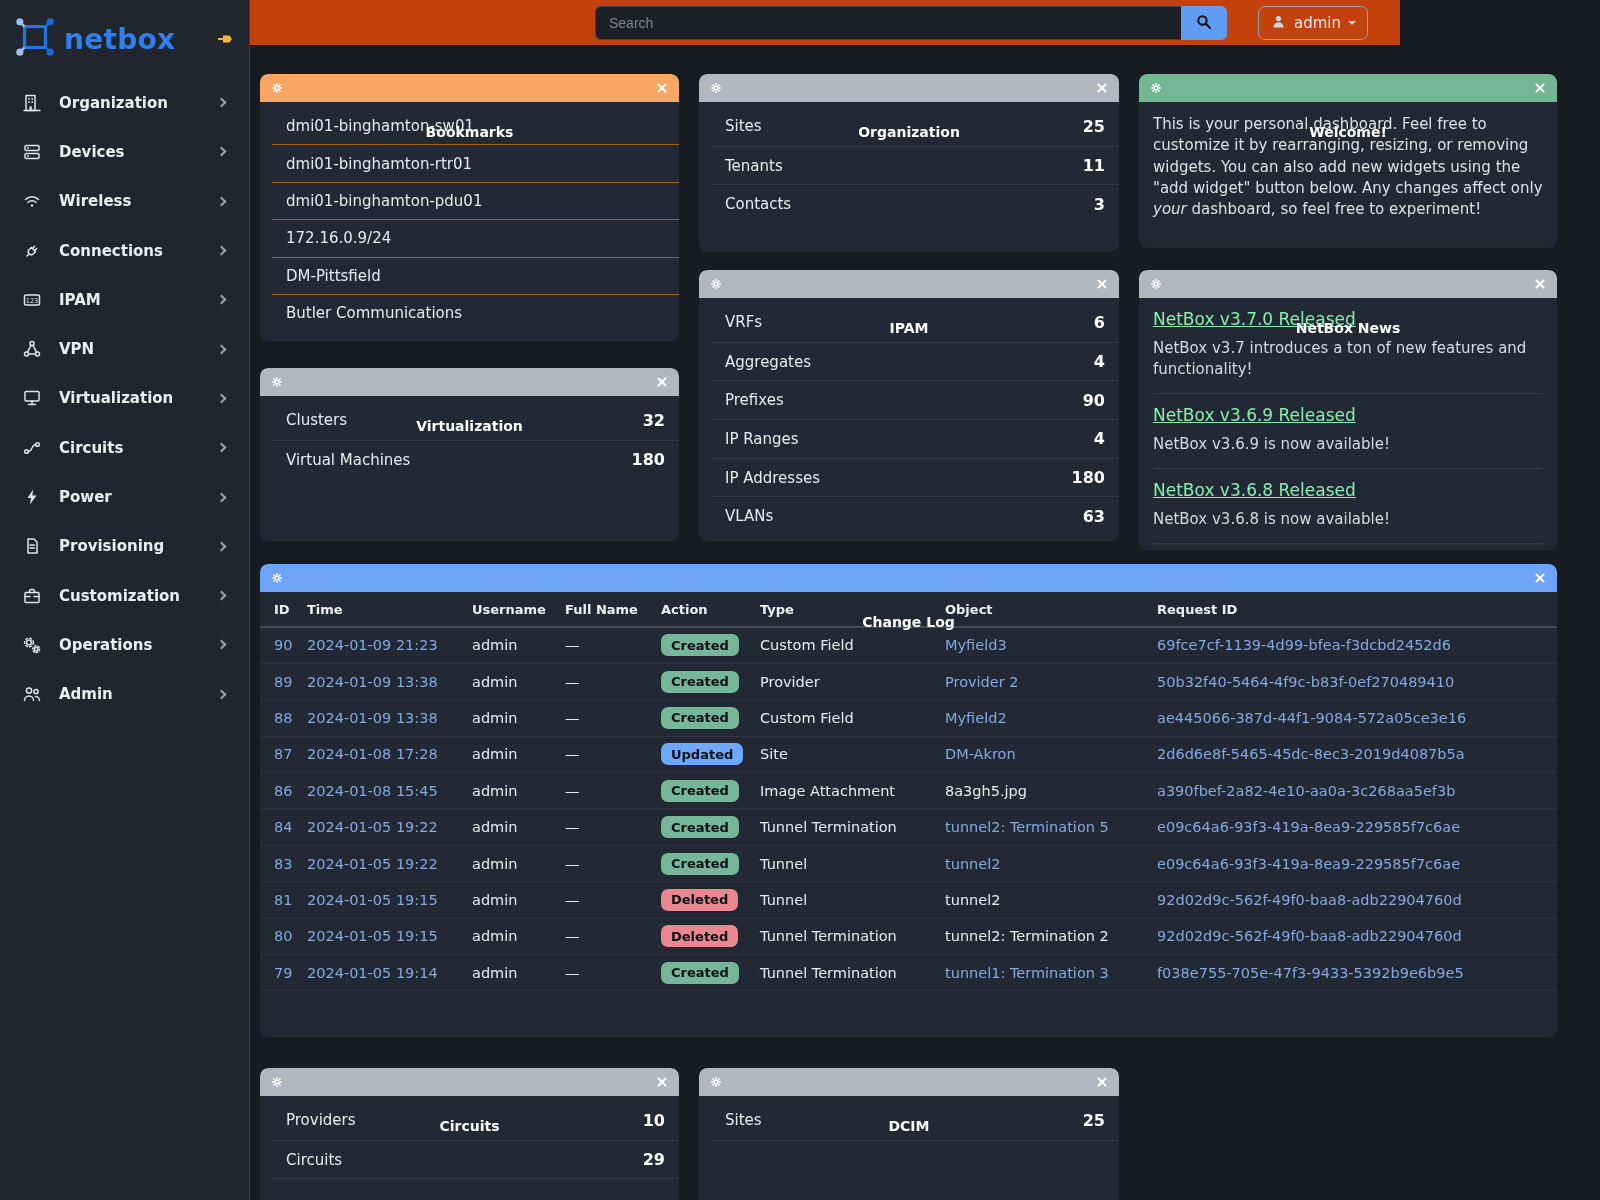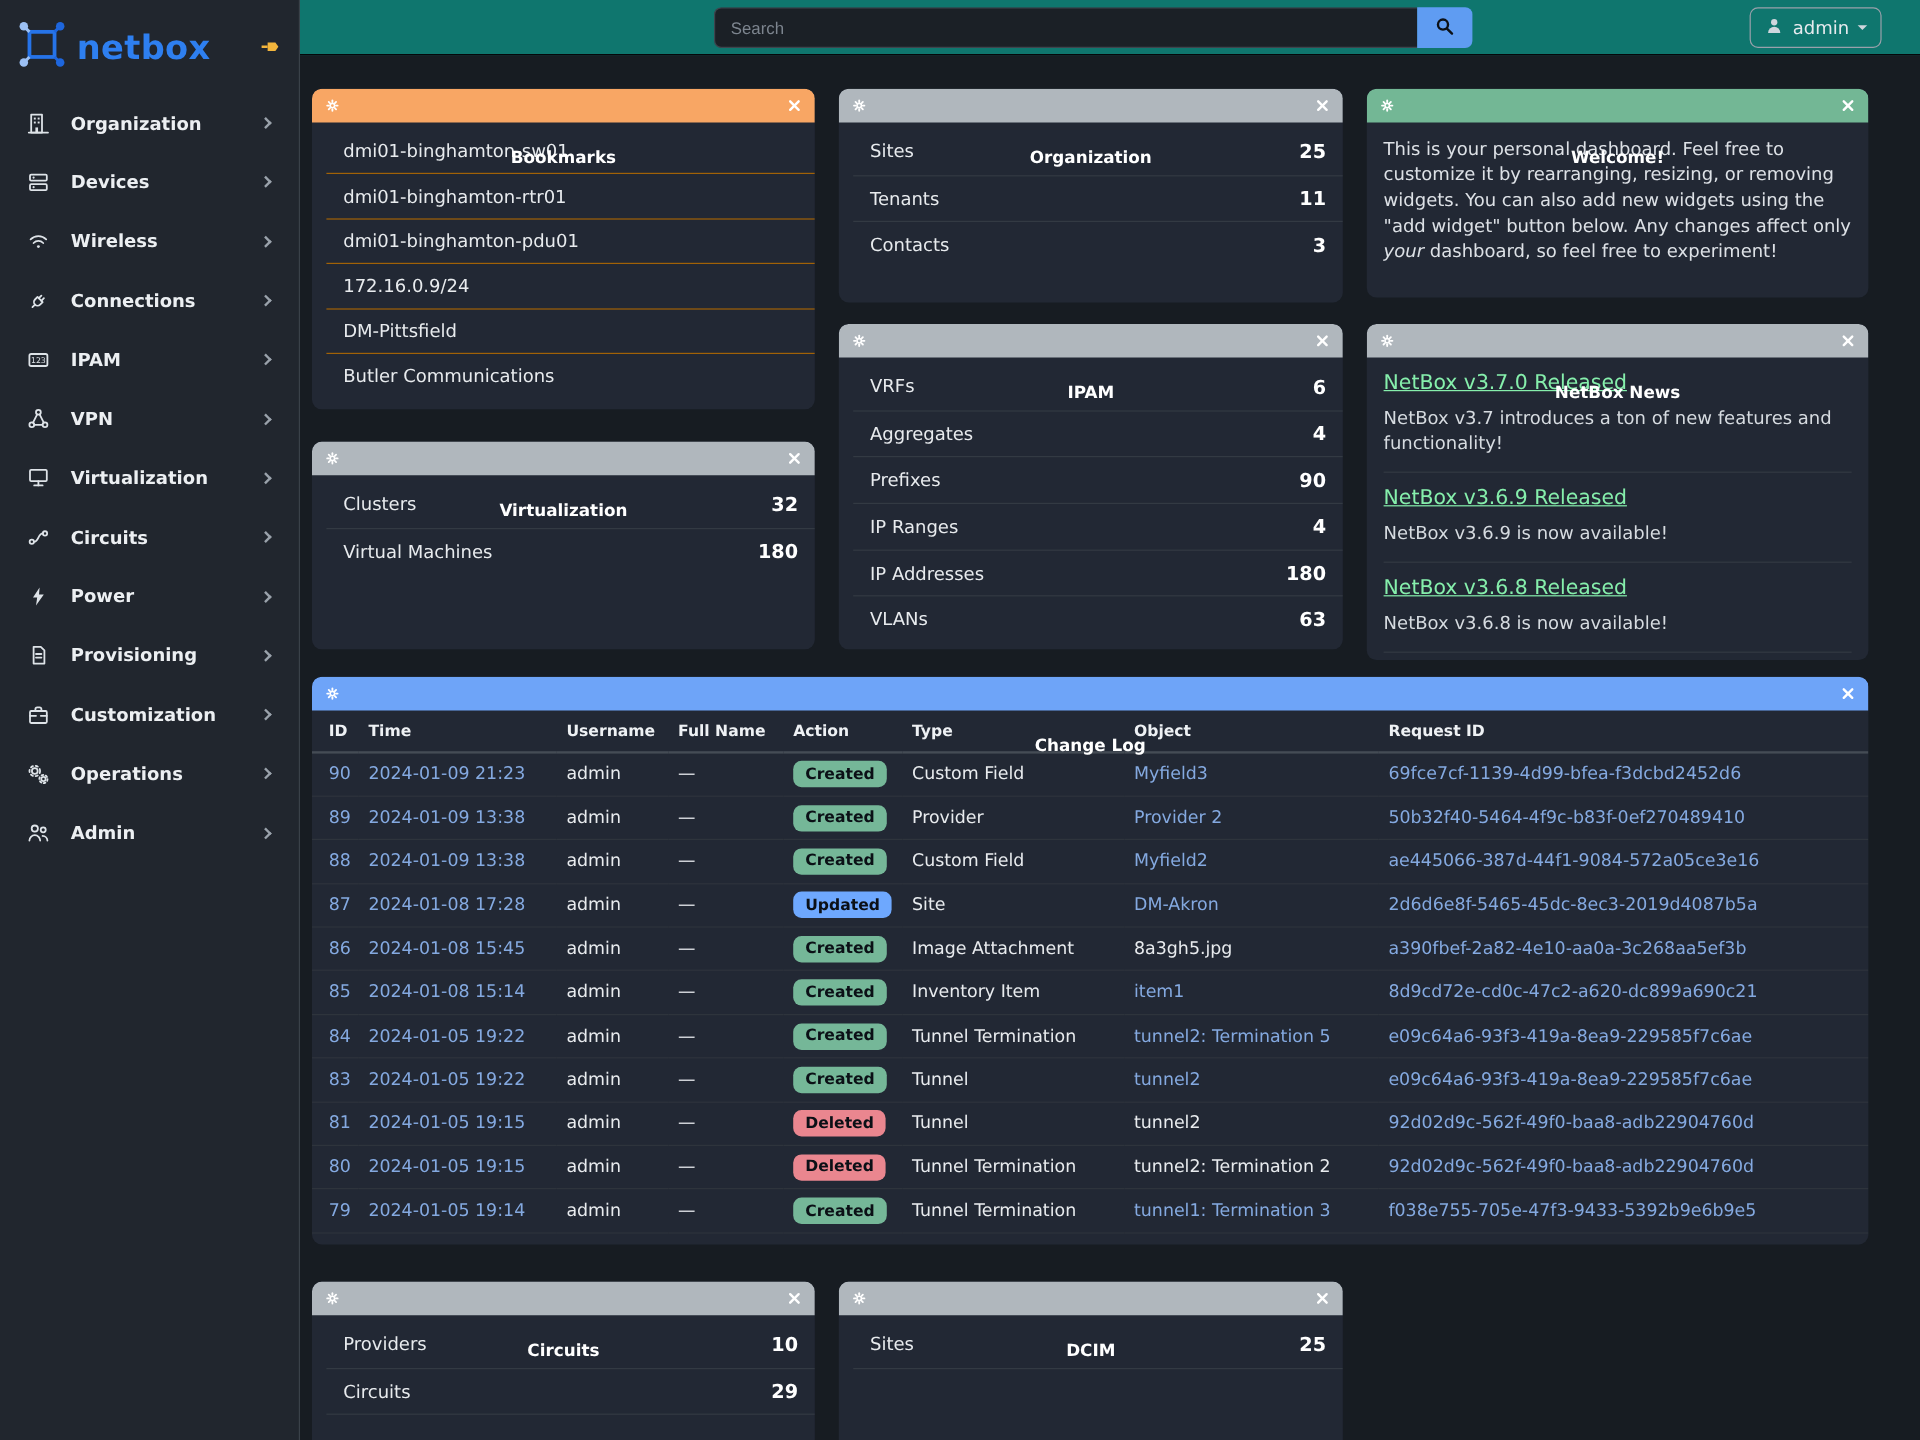--- a/index.html
+++ b/index.html
@@ -11,21 +11,21 @@
   .brand { height:78px; display:flex; align-items:center; padding-left:12px; position:relative; }
   .brand-text { color:#2e7ff0; font-size:28px; font-weight:bold; margin-left:6px; letter-spacing:.3px; }
   .pin-btn { position:absolute; right:14px; top:29px; cursor:pointer; }
   .nav-item { height:49.3px; display:flex; align-items:center; padding:0 22px; cursor:pointer; }
   .nav-icon { width:24px; display:flex; align-items:center; }
   .nav-label { margin-left:13px; font-size:15px; font-weight:bold; color:#eceff2; flex:1; }
   .chev { width:7px; height:7px; border-top:2px solid #9aa2ab; border-right:2px solid #9aa2ab; transform:rotate(45deg); margin-right:2px; }
 
   
   .content { position:absolute; left:250px; top:0; width:1350px; height:1200px; background:#171c22; }
-  .topbar { position:absolute; left:0; top:0; width:1350px; height:46px; background:#0f766e; border-bottom:1px solid #05070a; }
+  .topbar { position:absolute; left:0; top:0; width:1150px; height:46px; background:#c2410c; border-bottom:1px solid #05070a; }
   .search-group { position:absolute; left:345px; top:6px; width:632px; height:34px; display:flex; }
   .search-input { flex:1; background:#1b2026; border:1px solid #3e454e; border-right:none; border-radius:6px 0 0 6px; color:#e6eaee; padding:0 13px; font-size:14px; outline:none; }
   .search-input::placeholder { color:#7d858f; }
   .search-btn { width:46px; background:#5f9cf2; border:none; border-radius:0 6px 6px 0; display:flex; align-items:center; justify-content:center; cursor:pointer; }
   .user-btn { position:absolute; right:32px; top:6px; height:34px; width:110px; border:1px solid #99a1ab; border-radius:7px; display:flex; align-items:center; justify-content:center; gap:7px; color:#e6eaee; font-size:15px; cursor:pointer; background:transparent; }
   .caret-down { width:0; height:0; border-left:4px solid transparent; border-right:4px solid transparent; border-top:4.5px solid #cfd6dd; }
 
   
   .widget { position:absolute; background:#222834; border-radius:8px; overflow:hidden; }
   .widget-header { height:28px; border-radius:8px 8px 0 0; position:relative; }
@@ -548,30 +548,20 @@
             <td class="c-id"><a class="cl-link">86</a></td>
             <td><a class="cl-link">2024-01-08 15:45</a></td>
             <td><span>admin</span></td>
             <td><span>—</span></td>
             <td><span class="badge created">Created</span></td>
             <td><span>Image Attachment</span></td>
             <td><span>8a3gh5.jpg</span></td>
             <td><a class="cl-link">a390fbef-2a82-4e10-aa0a-3c268aa5ef3b</a></td>
           </tr>
           <tr class="cl-row">
-            <td class="c-id"><a class="cl-link">85</a></td>
-            <td><a class="cl-link">2024-01-08 15:14</a></td>
-            <td><span>admin</span></td>
-            <td><span>—</span></td>
-            <td><span class="badge created">Created</span></td>
-            <td><span>Inventory Item</span></td>
-            <td><a class="cl-link">item1</a></td>
-            <td><a class="cl-link">8d9cd72e-cd0c-47c2-a620-dc899a690c21</a></td>
-          </tr>
-          <tr class="cl-row">
             <td class="c-id"><a class="cl-link">84</a></td>
             <td><a class="cl-link">2024-01-05 19:22</a></td>
             <td><span>admin</span></td>
             <td><span>—</span></td>
             <td><span class="badge created">Created</span></td>
             <td><span>Tunnel Termination</span></td>
             <td><a class="cl-link">tunnel2: Termination 5</a></td>
             <td><a class="cl-link">e09c64a6-93f3-419a-8ea9-229585f7c6ae</a></td>
           </tr>
           <tr class="cl-row">

